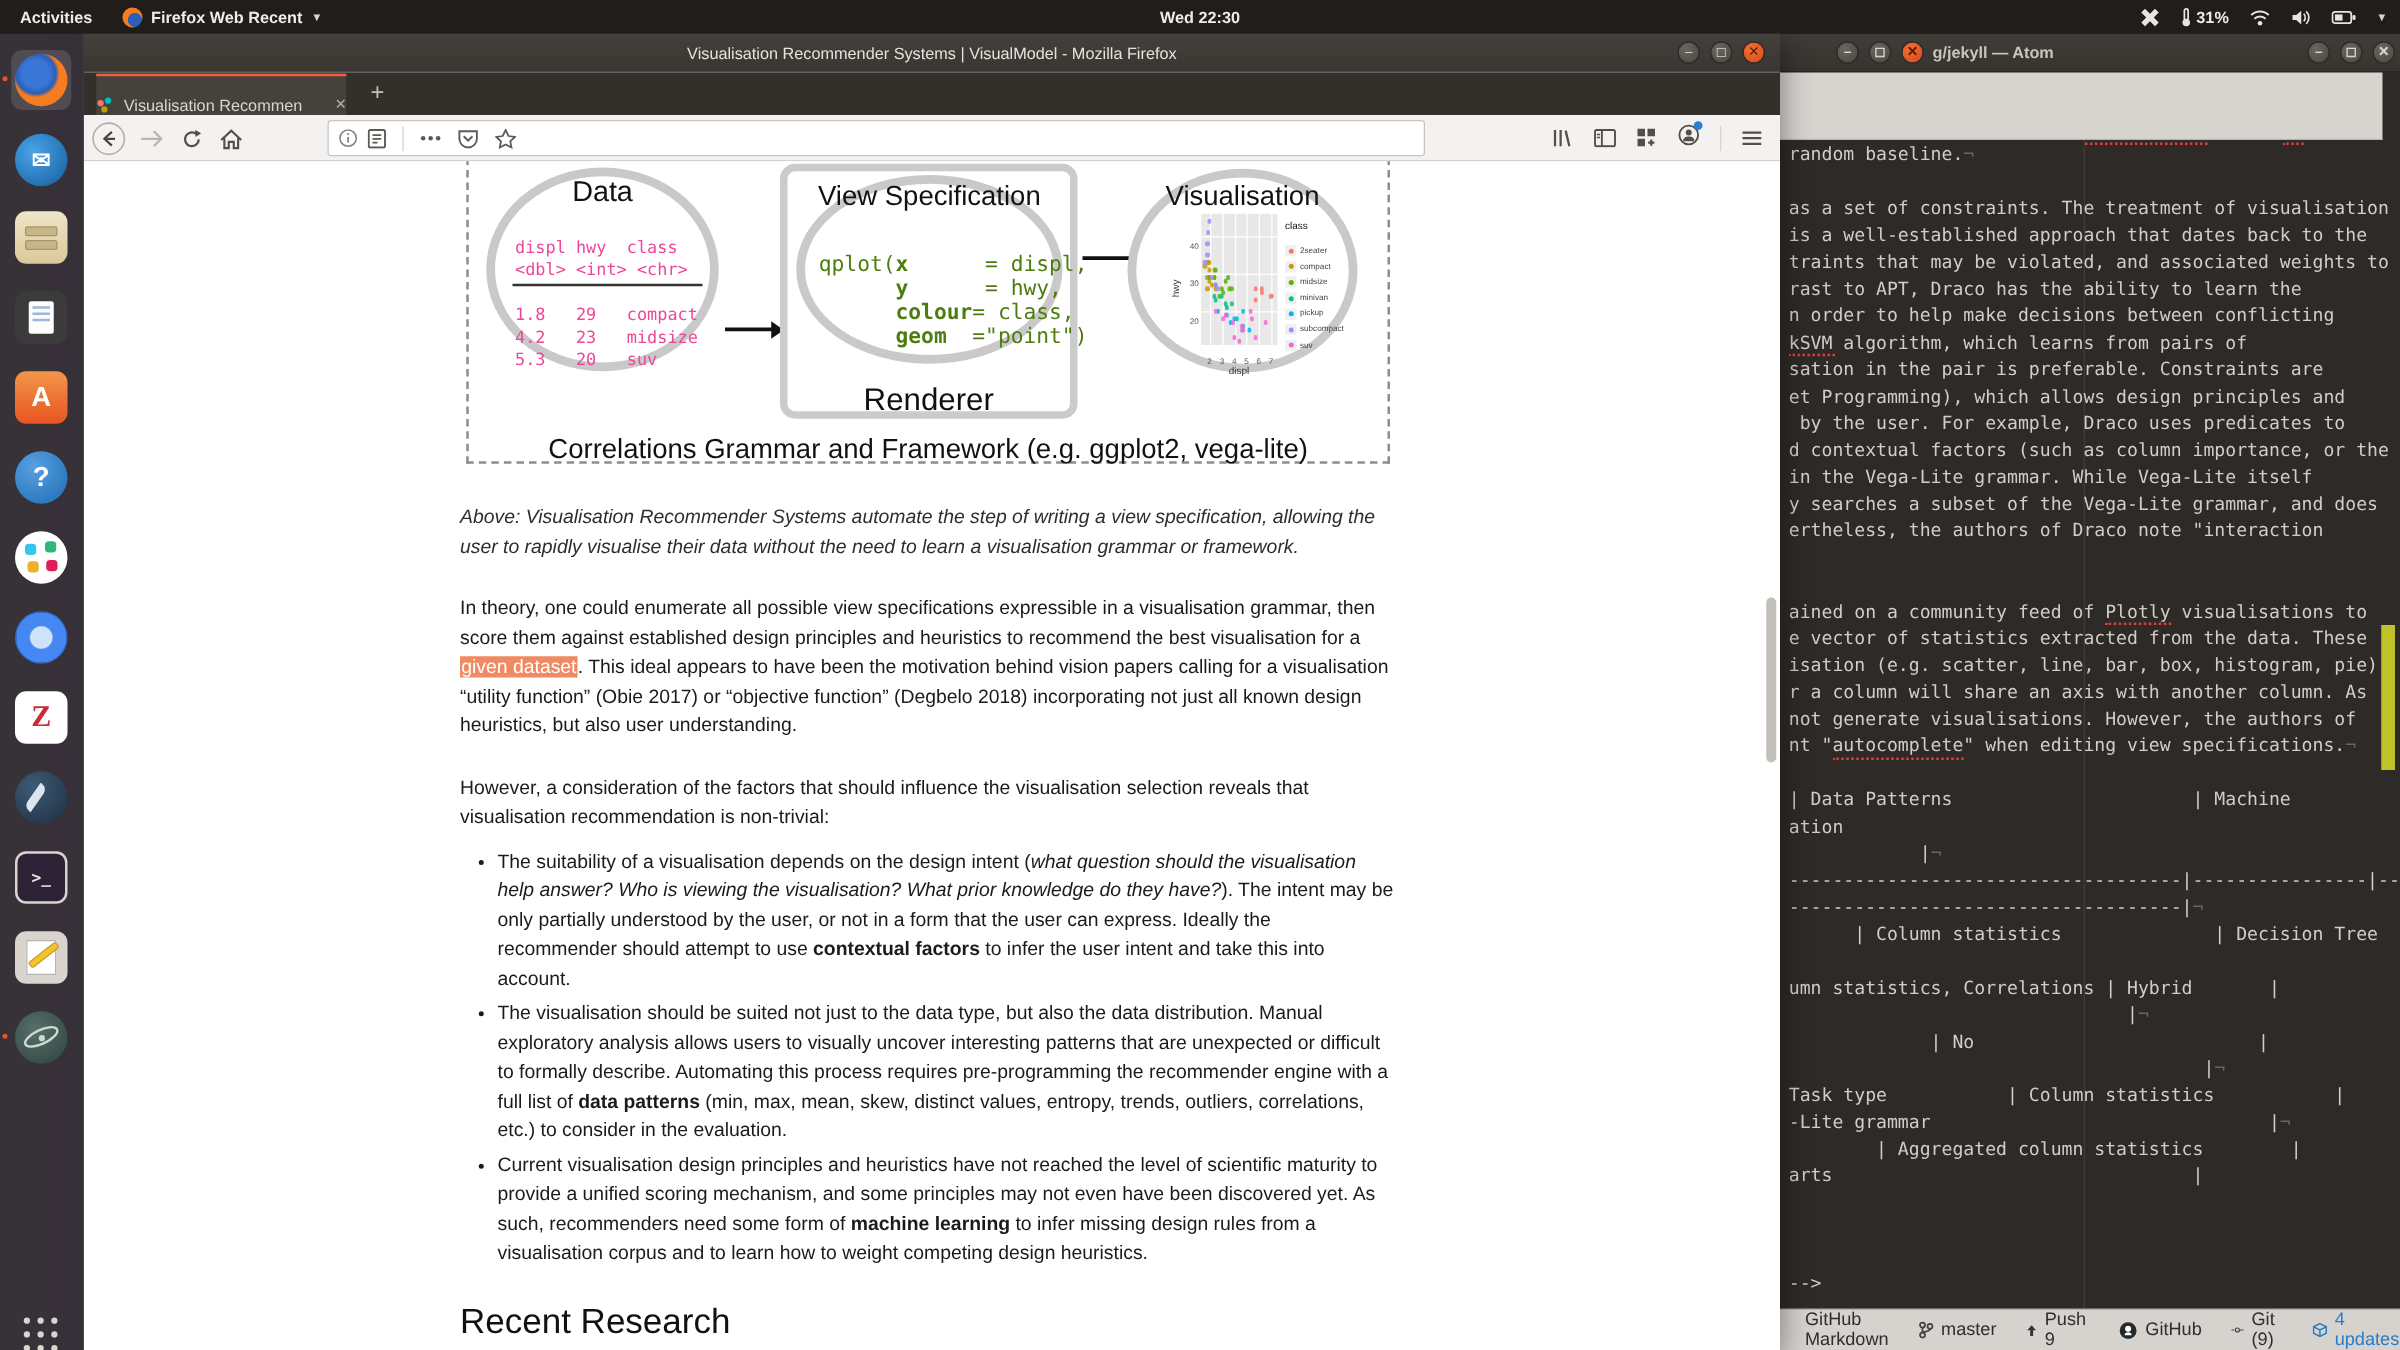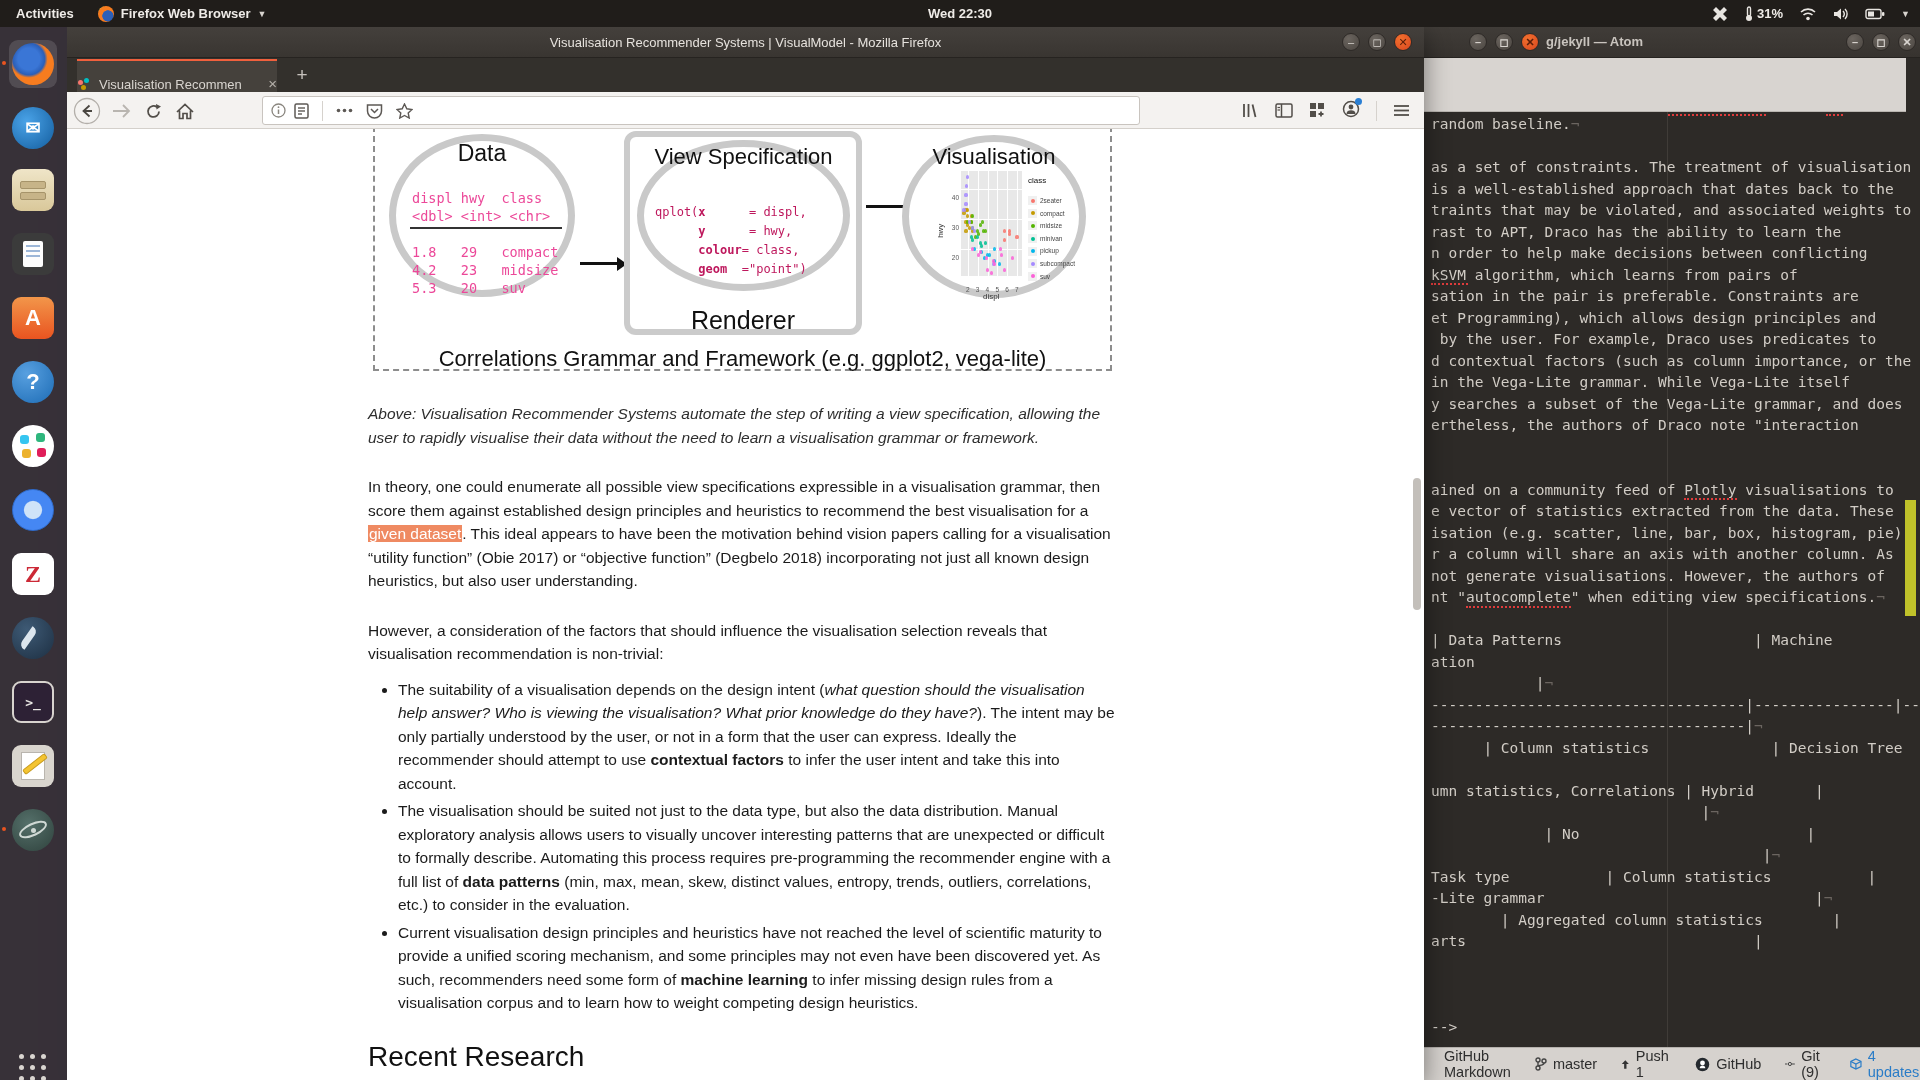--- a/index.html
+++ b/index.html
@@ -89,21 +89,21 @@
   .ring{position:absolute;border:7px solid #c9c9c9;border-radius:50%;background:#fff}
   #ring-data{left:21px;top:5px;width:186px;height:163px}
   #lbl-data{position:absolute;left:21px;top:13px;width:186px;text-align:center;font-size:23px;color:#111}
   #data-table{position:absolute;left:44px;top:60px;font-family:"DejaVu Sans Mono",monospace;font-size:13.5px;line-height:18px;color:#ec4899;white-space:pre}
   #data-rule{position:absolute;left:42px;top:98px;width:152px;border-top:2px solid #333}
   .arrow{position:absolute;height:2.5px;background:#111}
   .arrow:after{content:"";position:absolute;right:-9px;top:-5.5px;border-left:10px solid #111;border-top:7px solid transparent;border-bottom:7px solid transparent}
   #renderer-box{position:absolute;left:256px;top:2px;width:238px;height:204px;border:6px solid #cbcbcb;border-radius:12px;background:#fff}
   #ring-view{left:269px;top:11px;width:213px;height:151px}
   #lbl-view{position:absolute;left:269px;top:15px;width:213px;text-align:center;font-size:22px;line-height:26px;color:#111}
-  #vis-code{position:absolute;left:287px;top:74px;font-family:"DejaVu Sans Mono",monospace;font-size:12px;line-height:19px;color:#be185d;white-space:pre}
+  #vis-code{position:absolute;left:287px;top:74px;font-family:"DejaVu Sans Mono",monospace;font-size:17px;line-height:19px;color:#4d7c0f;white-space:pre}
   #lbl-renderer{position:absolute;left:256px;top:180px;width:238px;text-align:center;font-size:25px;color:#111}
   #ring-vis{left:534px;top:6px;width:184px;height:163px}
   #lbl-vis{position:absolute;left:534px;top:16px;width:184px;text-align:center;font-size:22px;color:#111}
   #diagram-caption{position:absolute;left:5px;top:218px;width:739px;text-align:center;font-size:22px;color:#111}
 
   
   #mini-plot{position:absolute;left:560px;top:38px;width:158px;height:125px;font-family:"Liberation Sans",sans-serif}
   #plot-panel{position:absolute;left:33px;top:4px;width:61px;height:105px;background:#e8e8e8}
   .gl{position:absolute;background:#fff}
   .dot{position:absolute;width:3.2px;height:3.2px;border-radius:50%;opacity:.85}
@@ -136,21 +136,21 @@
   #sb-updates{margin-left:auto;color:#2a7cc7}
 </style>
 </head>
 <body>
 
 <div id="topbar">
   <div class="left">
     <span>Activities</span>
     <span id="appmenu">
       <span class="ff-mini"></span>
-      <span>Firefox Web Browser</span>
+      <span>Firefox Web Recent</span>
       <span class="caret">▼</span>
     </span>
   </div>
   <div id="clock">Wed 22:30</div>
   <div id="tray">
     <svg width="16" height="16" viewBox="0 0 16 16">
         <path d="M8 5 L12 1 L15 4 L11 8 L15 12 L12 15 L8 11 L4 15 L1 12 L5 8 L1 4 L4 1 Z" fill="#e8e5e1"></path>
       </svg>
     <span class="sb-item" style="gap:3px">
       <svg width="10" height="16" viewBox="0 0 10 16">
@@ -290,21 +290,21 @@
           <circle cx="3" cy="11" r="2" fill="none" stroke="#444" stroke-width="1.4"></circle>
           <circle cx="9" cy="4" r="2" fill="none" stroke="#444" stroke-width="1.4"></circle>
           <path d="M3 5 v4 M9 6 c0 3 -6 2 -6 3" fill="none" stroke="#444" stroke-width="1.4"></path>
         </svg>
       <span>master</span>
       </span>
     <span class="sb-item">
       <svg width="11" height="13" viewBox="0 0 11 13">
           <path d="M5.5 1 L10 6 H7 V12 H4 V6 H1 Z" fill="#333"></path>
         </svg>
-      <span>Push 1</span>
+      <span>Push 9</span>
       </span>
     <span class="sb-item">
       <svg width="15" height="15" viewBox="0 0 16 16">
           <circle cx="8" cy="8" r="7.2" fill="#24292e"></circle>
           <path d="M5 12 c0-2 1.4-2.6 3-2.6 s3 .6 3 2.6" fill="#fff"></path>
           <circle cx="8" cy="6.4" r="2.6" fill="#fff"></circle>
         </svg>
       <span>GitHub</span>
       </span>
     <span class="sb-item">

